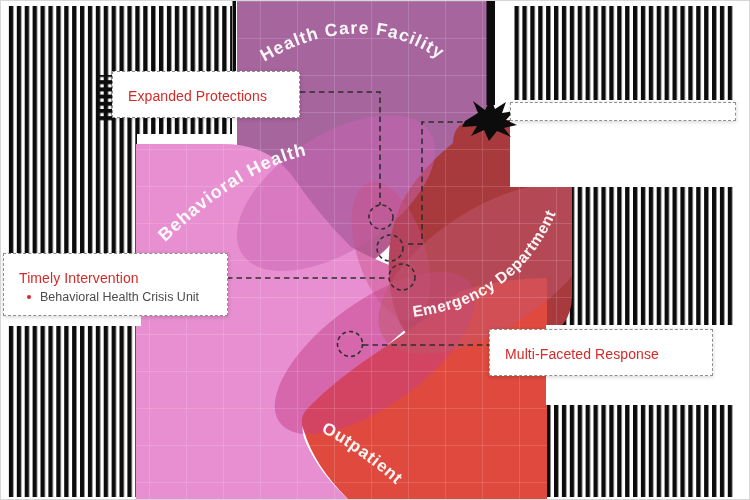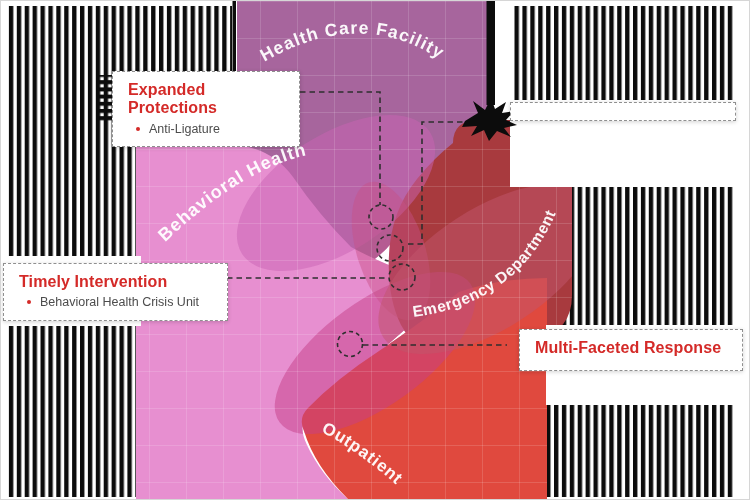--- a/index.html
+++ b/index.html
@@ -1,27 +1,27 @@
 <!DOCTYPE html>
 <html><head>
 <meta charset="utf-8">
 <style>
   html,body{margin:0;padding:0;background:#fff;font-family:"Liberation Sans",sans-serif;}
   .stage{position:relative;width:750px;height:500px;box-sizing:border-box;border:1px solid #d6d6d6;background:#fff;overflow:hidden;}
   .stage svg{position:absolute;left:0;top:0;}
   .callout{position:absolute;box-sizing:border-box;background:#ffffff;border:1px dashed #8f8f8f;
            box-shadow:0 1px 4px rgba(0,0,0,.18);padding:8px 10px 9px 15px;}
-  .callout h3{margin:1px 0 4px 0;font-size:16px;font-weight:bold;color:#d42a28;letter-spacing:.1px;line-height:1.15;}
+  .callout h3{margin:8px 0 4px 0;font-size:14px;font-weight:normal;color:#d42a28;letter-spacing:.1px;line-height:1.15;}
   .callout ul{margin:0;padding:0;list-style:none;}
   .callout li{display:flex;align-items:flex-start;font-size:12.5px;color:#4c4c4c;line-height:1.25;margin-top:2px;}
   .callout .dot{flex:0 0 auto;width:4px;height:4px;border-radius:2px;background:#d42a28;margin:5px 9px 0 8px;}
   #box1{left:111px;top:70px;width:188px;}
   #box2{left:509px;top:101px;width:226px;}
-  #box3{left:2px;top:262px;width:225px;}
-  #box4{left:518px;top:328px;width:224px;}
+  #box3{left:2px;top:252px;width:225px;}
+  #box4{left:488px;top:328px;width:224px;}
 </style>
 </head>
 <body>
 
 <div class="stage">
 
 <svg width="750" height="500" viewBox="0 0 750 500">
   <defs>
     <pattern id="pv" width="7.9" height="10" patternUnits="userSpaceOnUse">
       <rect width="4.4" height="10" fill="#0c0c0c"></rect>
@@ -93,26 +93,20 @@
   <text font-size="15.5" font-weight="bold" letter-spacing="0.6" fill="#ffffff" fill-opacity="0.95" text-anchor="middle">
     <textPath href="#arcED" startOffset="50%">Emergency Department</textPath>
   </text>
   <text font-size="17" font-weight="bold" letter-spacing="0.8" fill="#ffffff" fill-opacity="0.95" text-anchor="middle">
     <textPath href="#arcOP" startOffset="50%">Outpatient</textPath>
   </text>
 </svg>
 
 <div class="callout" id="box1">
   <h3>Expanded Protections</h3>
-  <ul>
-    <li>
-          <span class="dot"></span>
-          <span>Anti-Ligature</span>
-        </li>
-  </ul>
 </div>
 
 <div class="callout" id="box2">
 </div>
 
 <div class="callout" id="box3">
   <h3>Timely Intervention</h3>
   <ul>
     <li>
           <span class="dot"></span>

